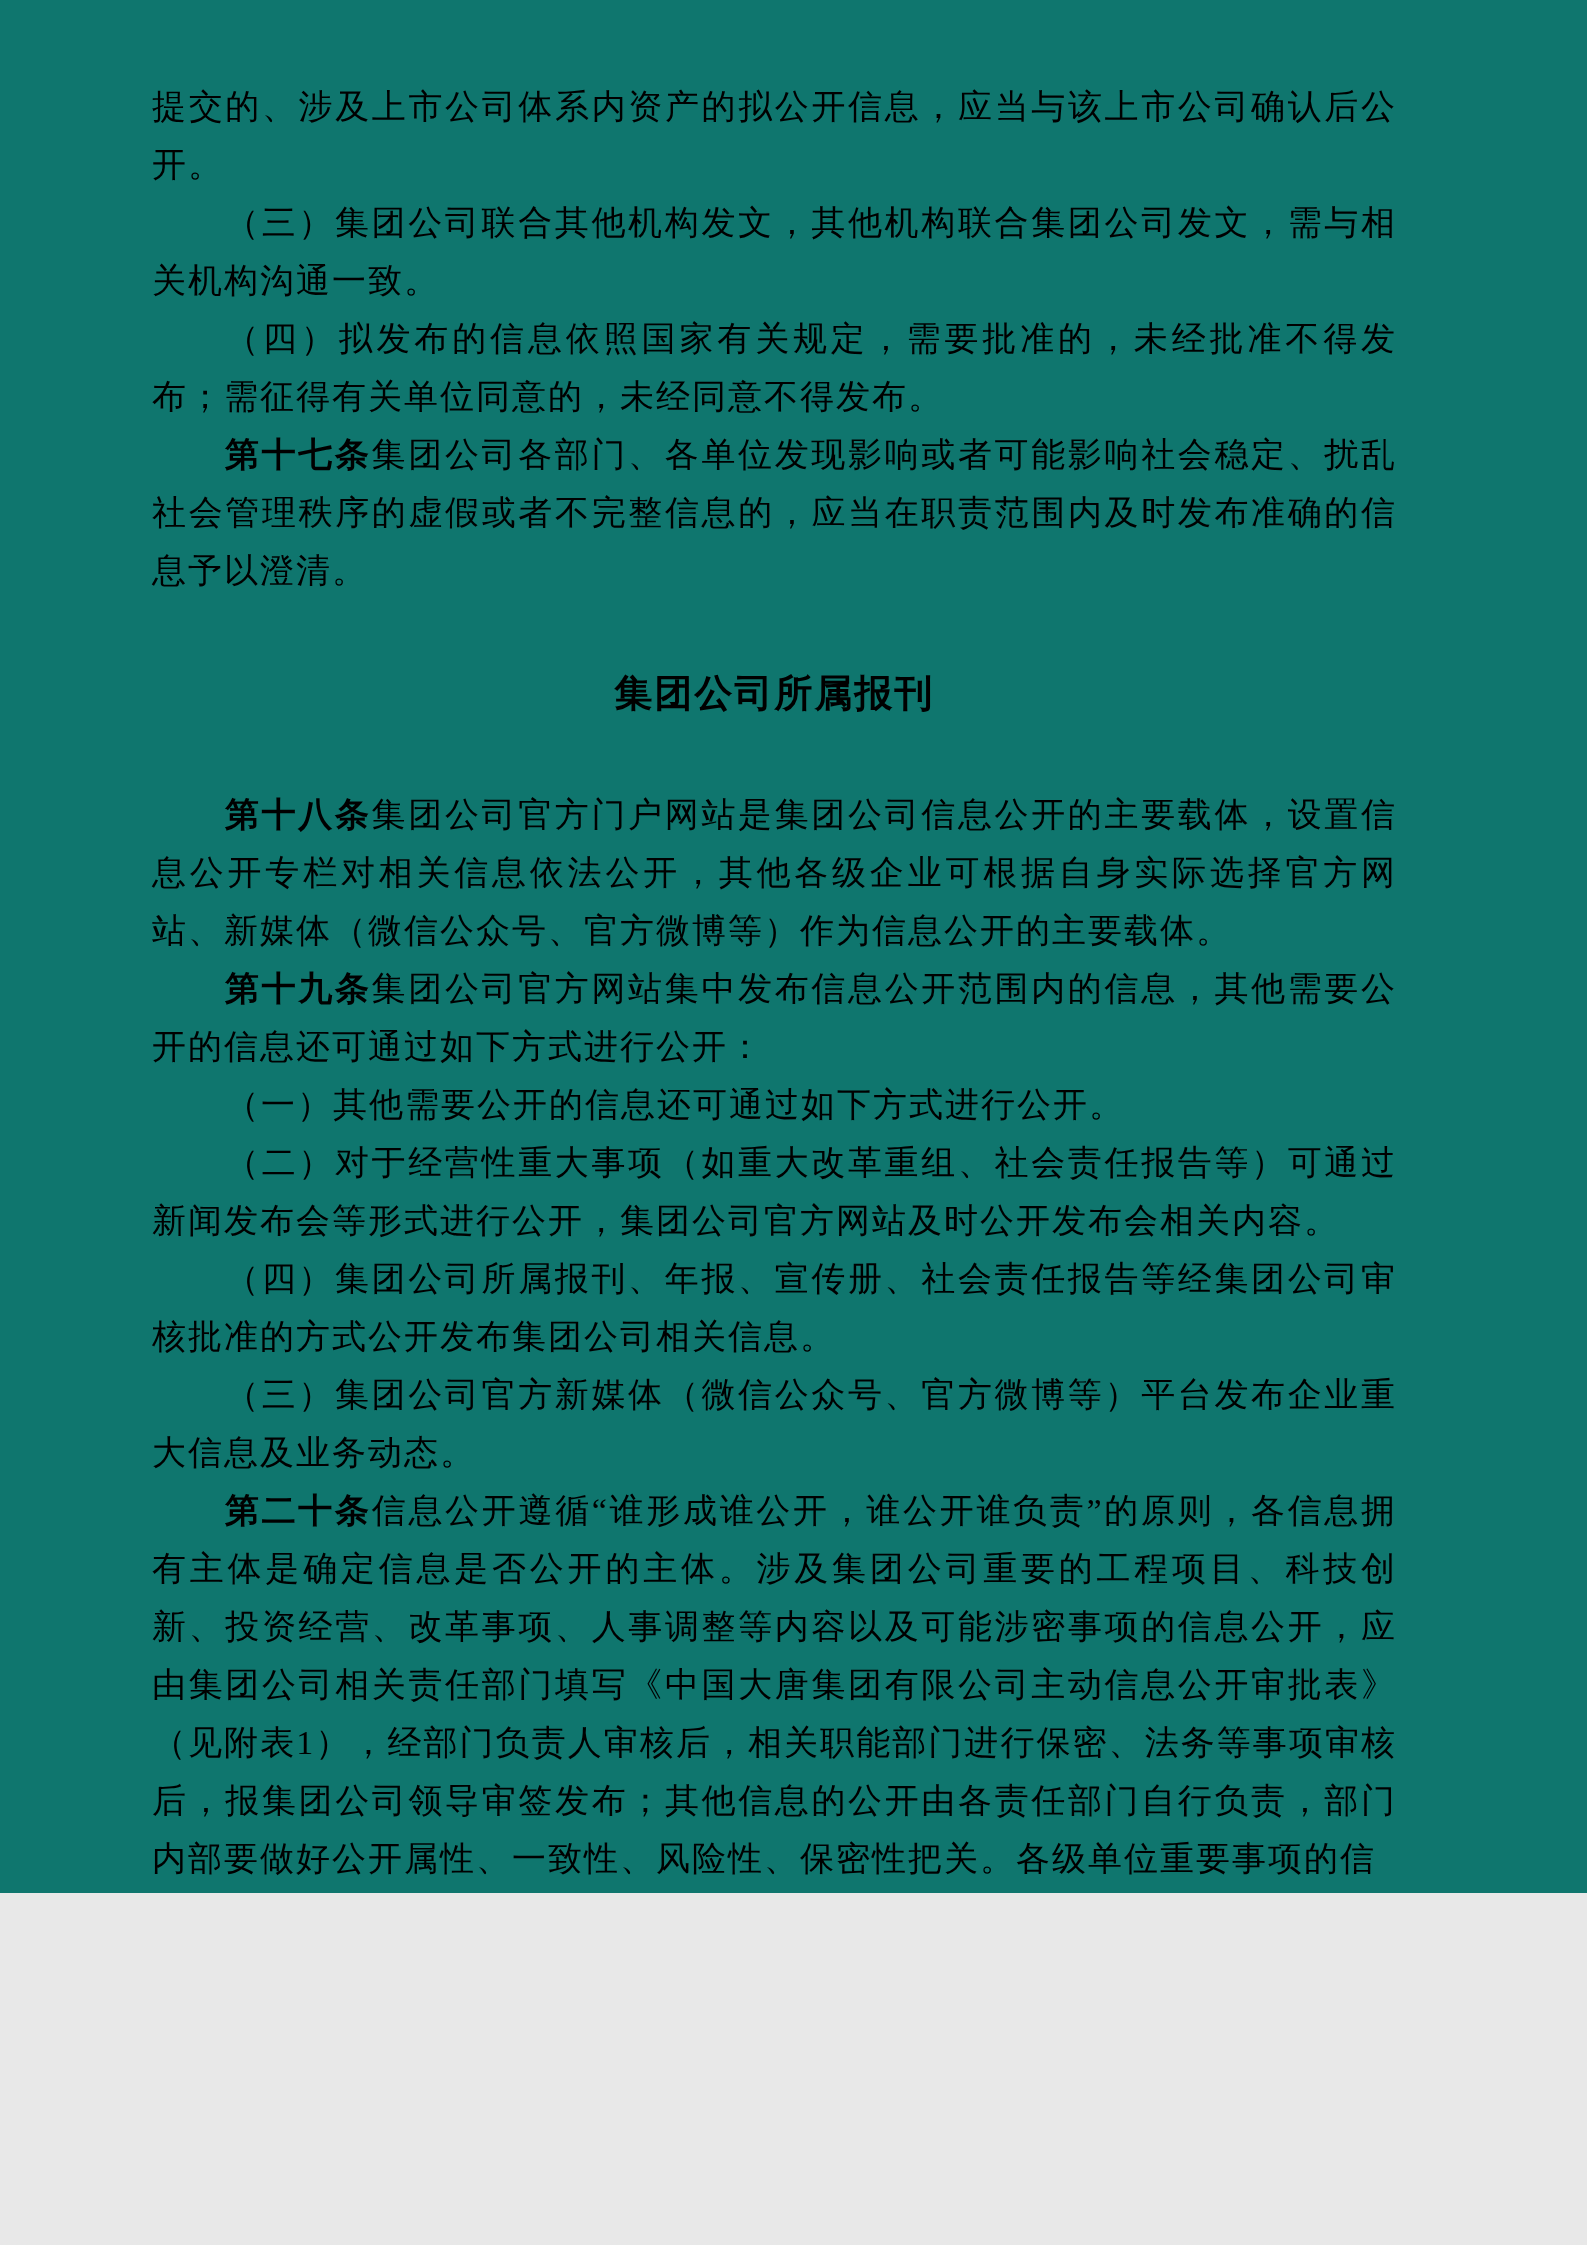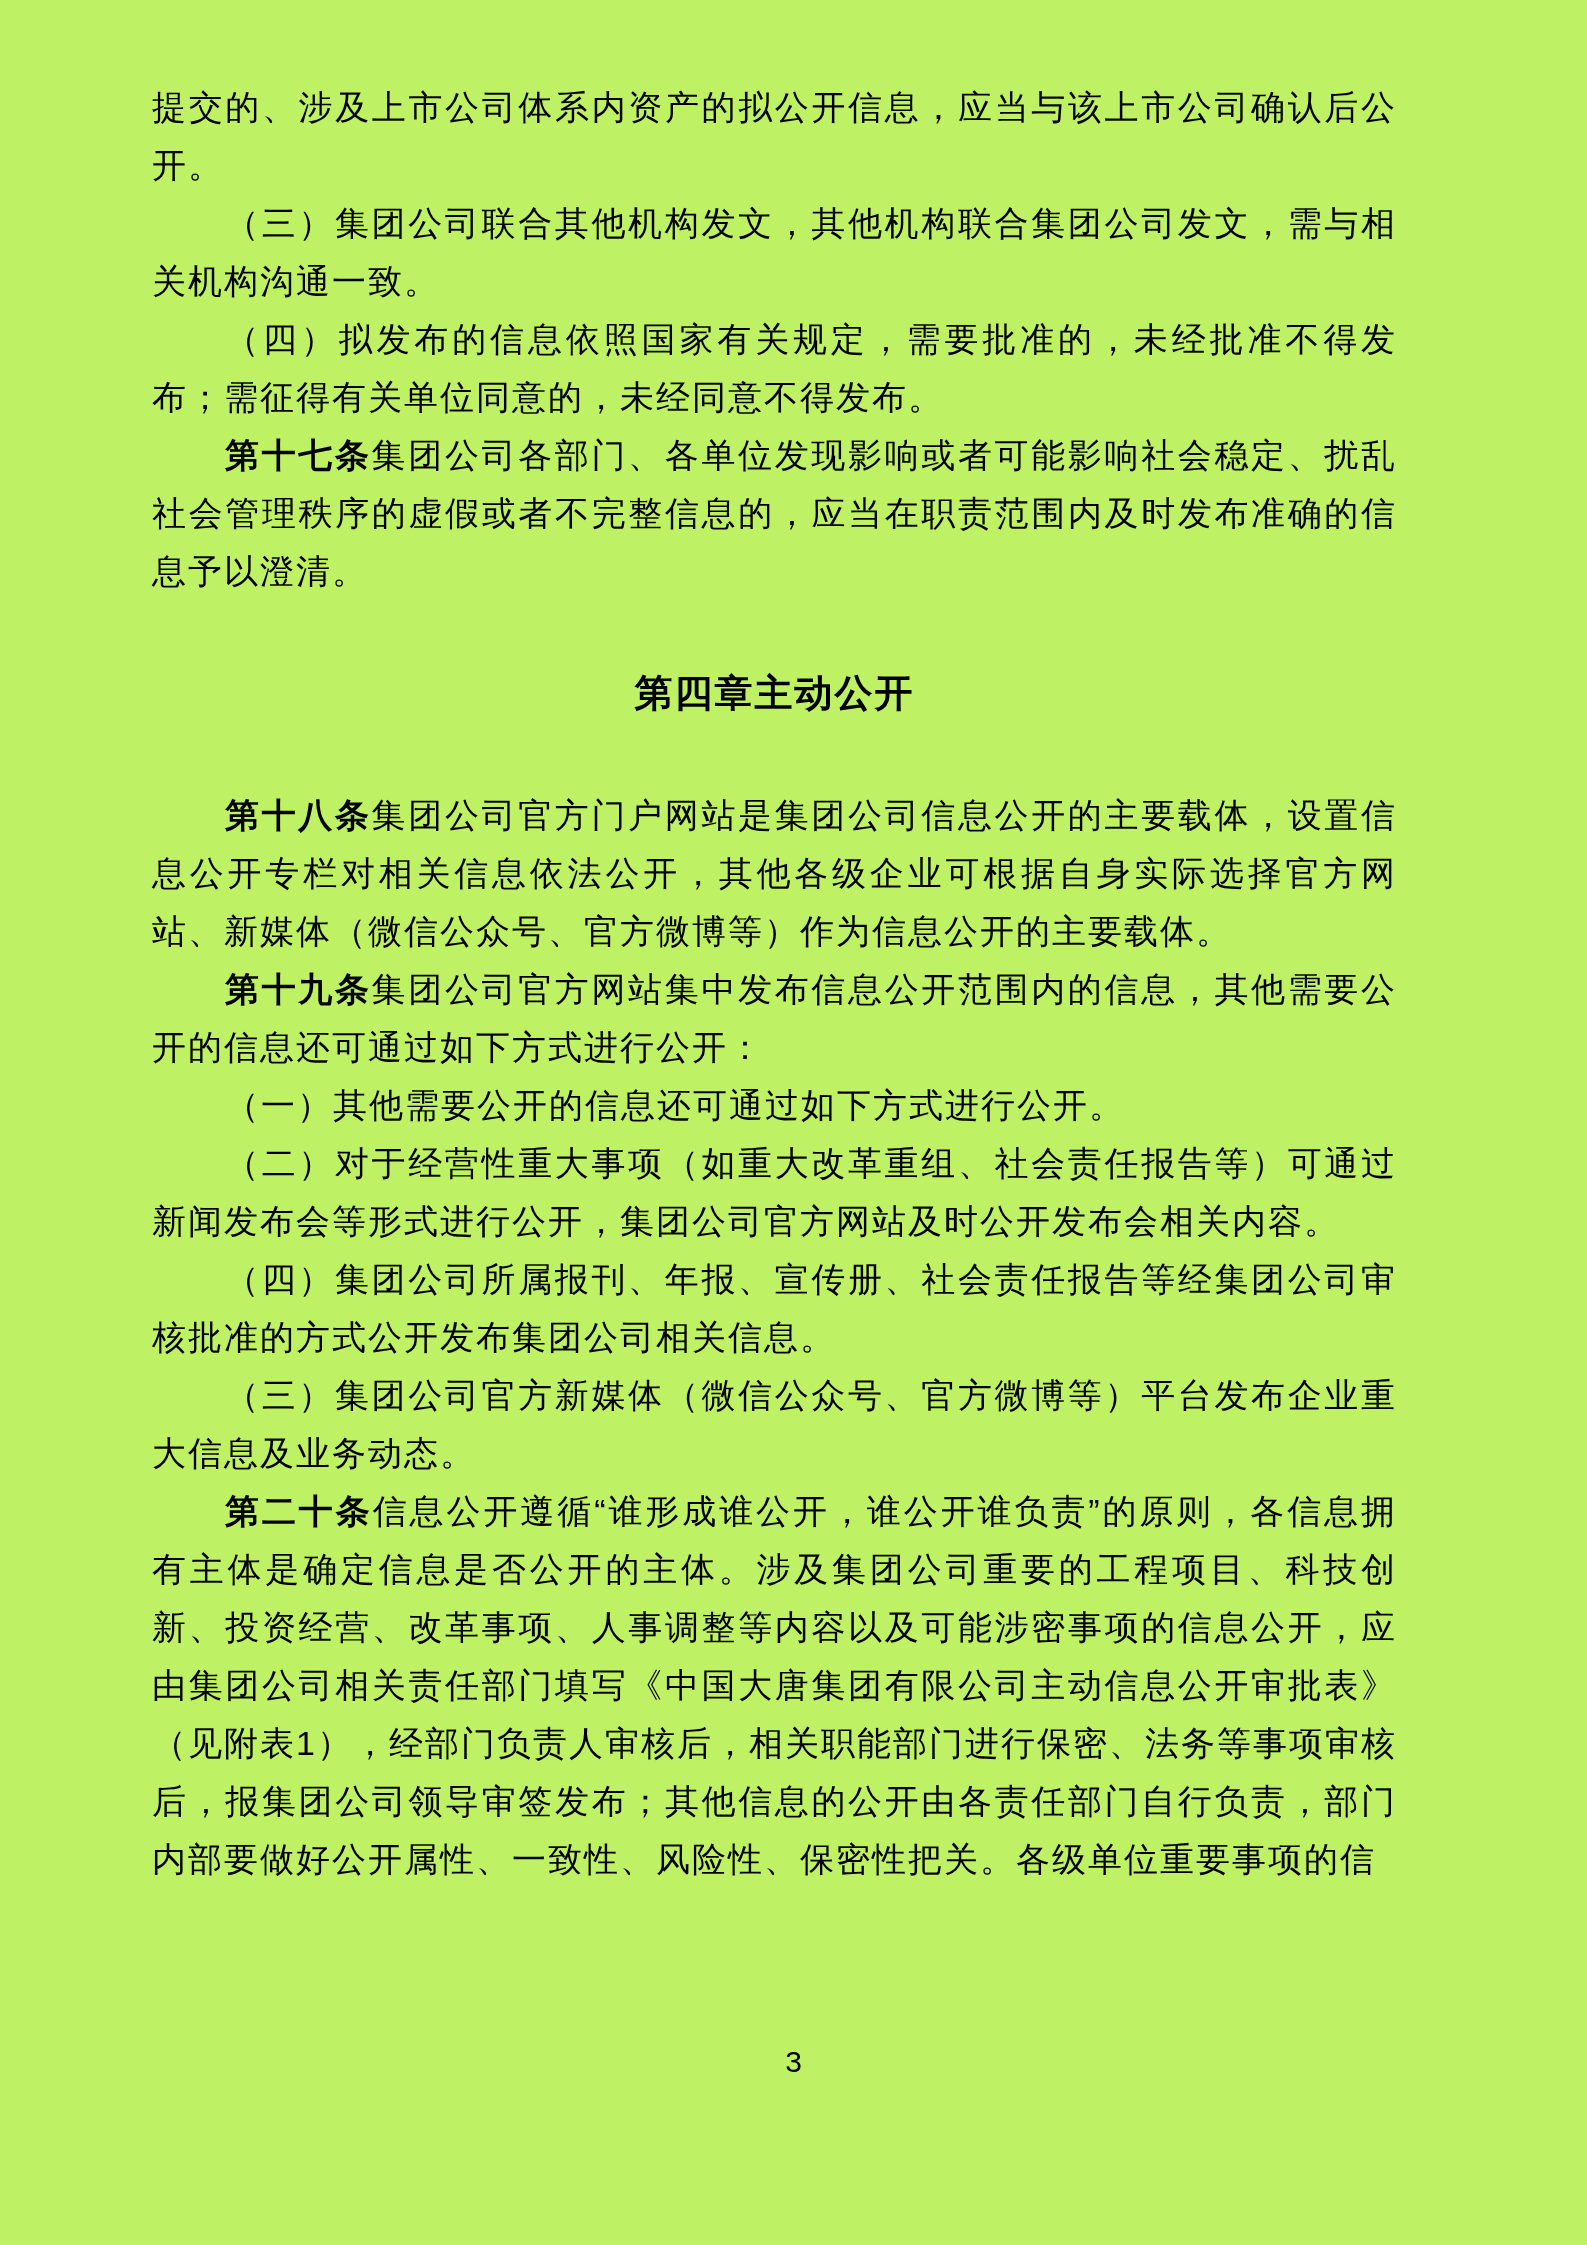--- a/index.html
+++ b/index.html
@@ -3,25 +3,25 @@
 <meta charset="utf-8">
 <style>
   html, body {
     margin: 0;
     padding: 0;
     background: #e8e8e8;
   }
   .doc-page {
     position: relative;
     width: 1587px;
-    height: 2245px;
+    height: 1893px;
     margin: 0 auto;
-    background: #bef264;
+    background: #0f766e;
     overflow: hidden;
-    font-family: Liberation Sans, sans-serif;
+    font-family: Liberation Serif, serif;
     color: #000000;
   }
   .content {
     position: absolute;
     left: 152px;
     top: 78px;
     width: 1245px;
   }
   .para {
     margin: 0;
@@ -66,21 +66,21 @@
 
     <p class="para"><span>提交的、涉及上市公司体系内资产的拟公开信息，应当与该上市公司确认后公开。</span></p>
 
 
     <p class="para indent"><span>（三）集团公司联合其他机构发文，其他机构联合集团公司发文，需与相关机构沟通一致。</span></p>
 
     <p class="para indent"><span>（四）拟发布的信息依照国家有关规定，需要批准的，未经批准不得发布；需征得有关单位同意的，未经同意不得发布。</span></p>
 
     <p class="para indent"><span class="lead">第十七条</span><span>集团公司各部门、各单位发现影响或者可能影响社会稳定、扰乱社会管理秩序的虚假或者不完整信息的，应当在职责范围内及时发布准确的信息予以澄清。</span></p>
 
-    <h2 class="chapter">第四章主动公开</h2>
+    <h2 class="chapter">集团公司所属报刊</h2>
 
     <p class="para indent"><span class="lead">第十八条</span><span>集团公司官方门户网站是集团公司信息公开的主要载体，设置信息公开专栏对相关信息依法公开，其他各级企业可根据自身实际选择官方网站、新媒体（微信公众号、官方微博等）作为信息公开的主要载体。</span></p>
 
     <p class="para indent"><span class="lead">第十九条</span><span>集团公司官方网站集中发布信息公开范围内的信息，其他需要公开的信息还可通过如下方式进行公开：</span></p>
 
     <p class="para indent"><span>（一）其他需要公开的信息还可通过如下方式进行公开。</span></p>
 
     <p class="para indent"><span>（二）对于经营性重大事项（如重大改革重组、社会责任报告等）可通过新闻发布会等形式进行公开，集团公司官方网站及时公开发布会相关内容。</span></p>
 
     <p class="para indent"><span>（四）集团公司所属报刊、年报、宣传册、社会责任报告等经集团公司审核批准的方式公开发布集团公司相关信息。</span></p>

